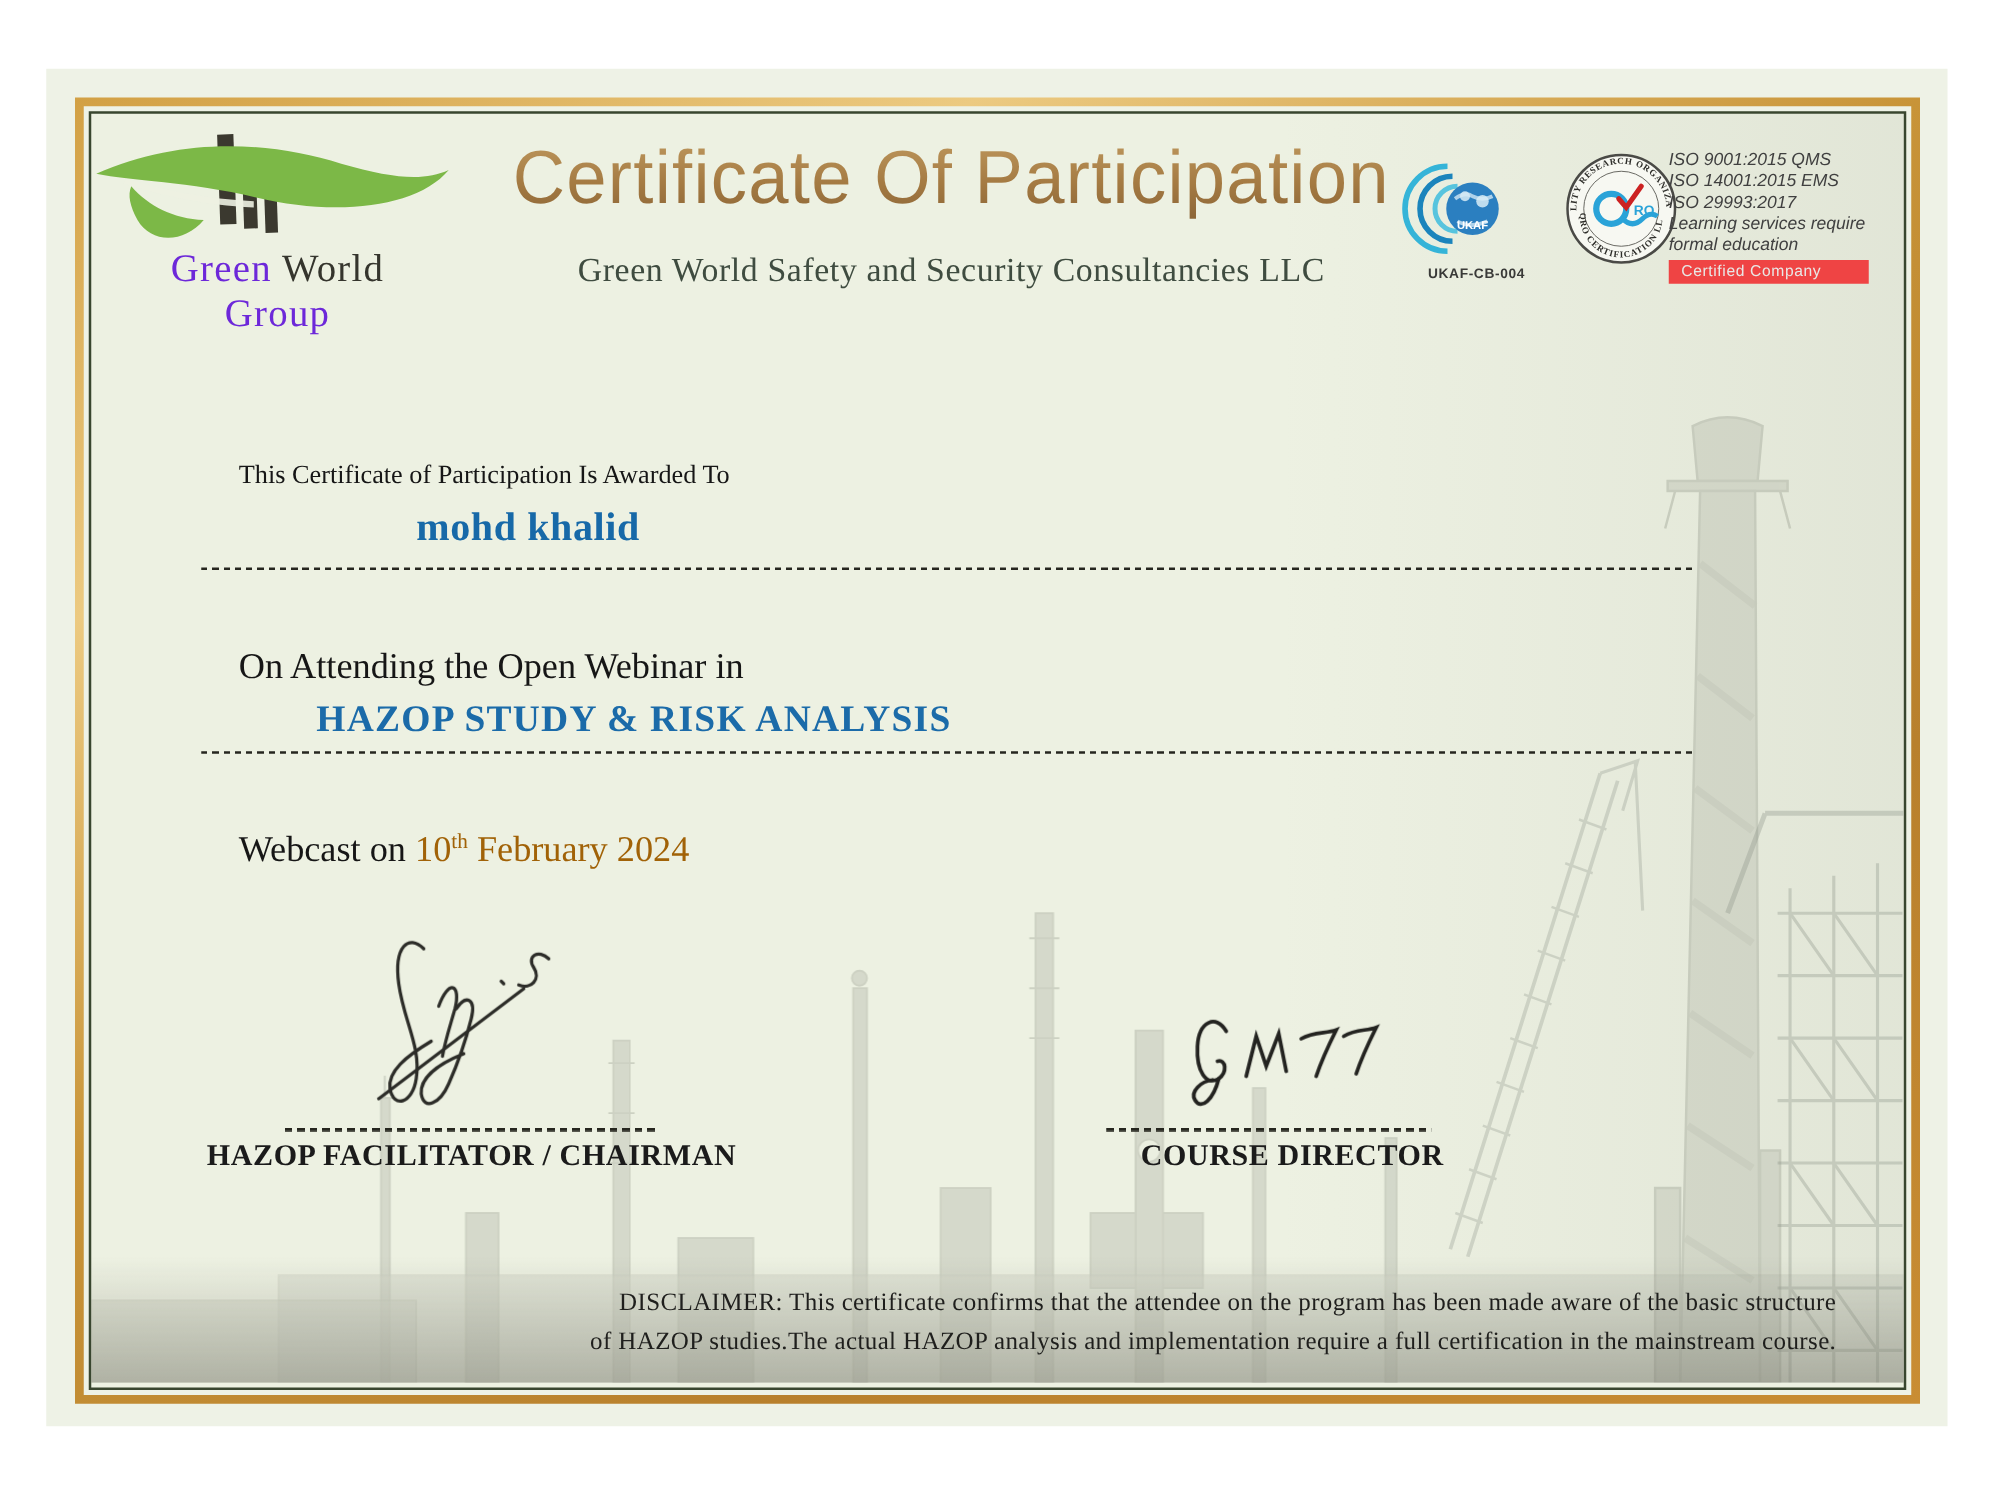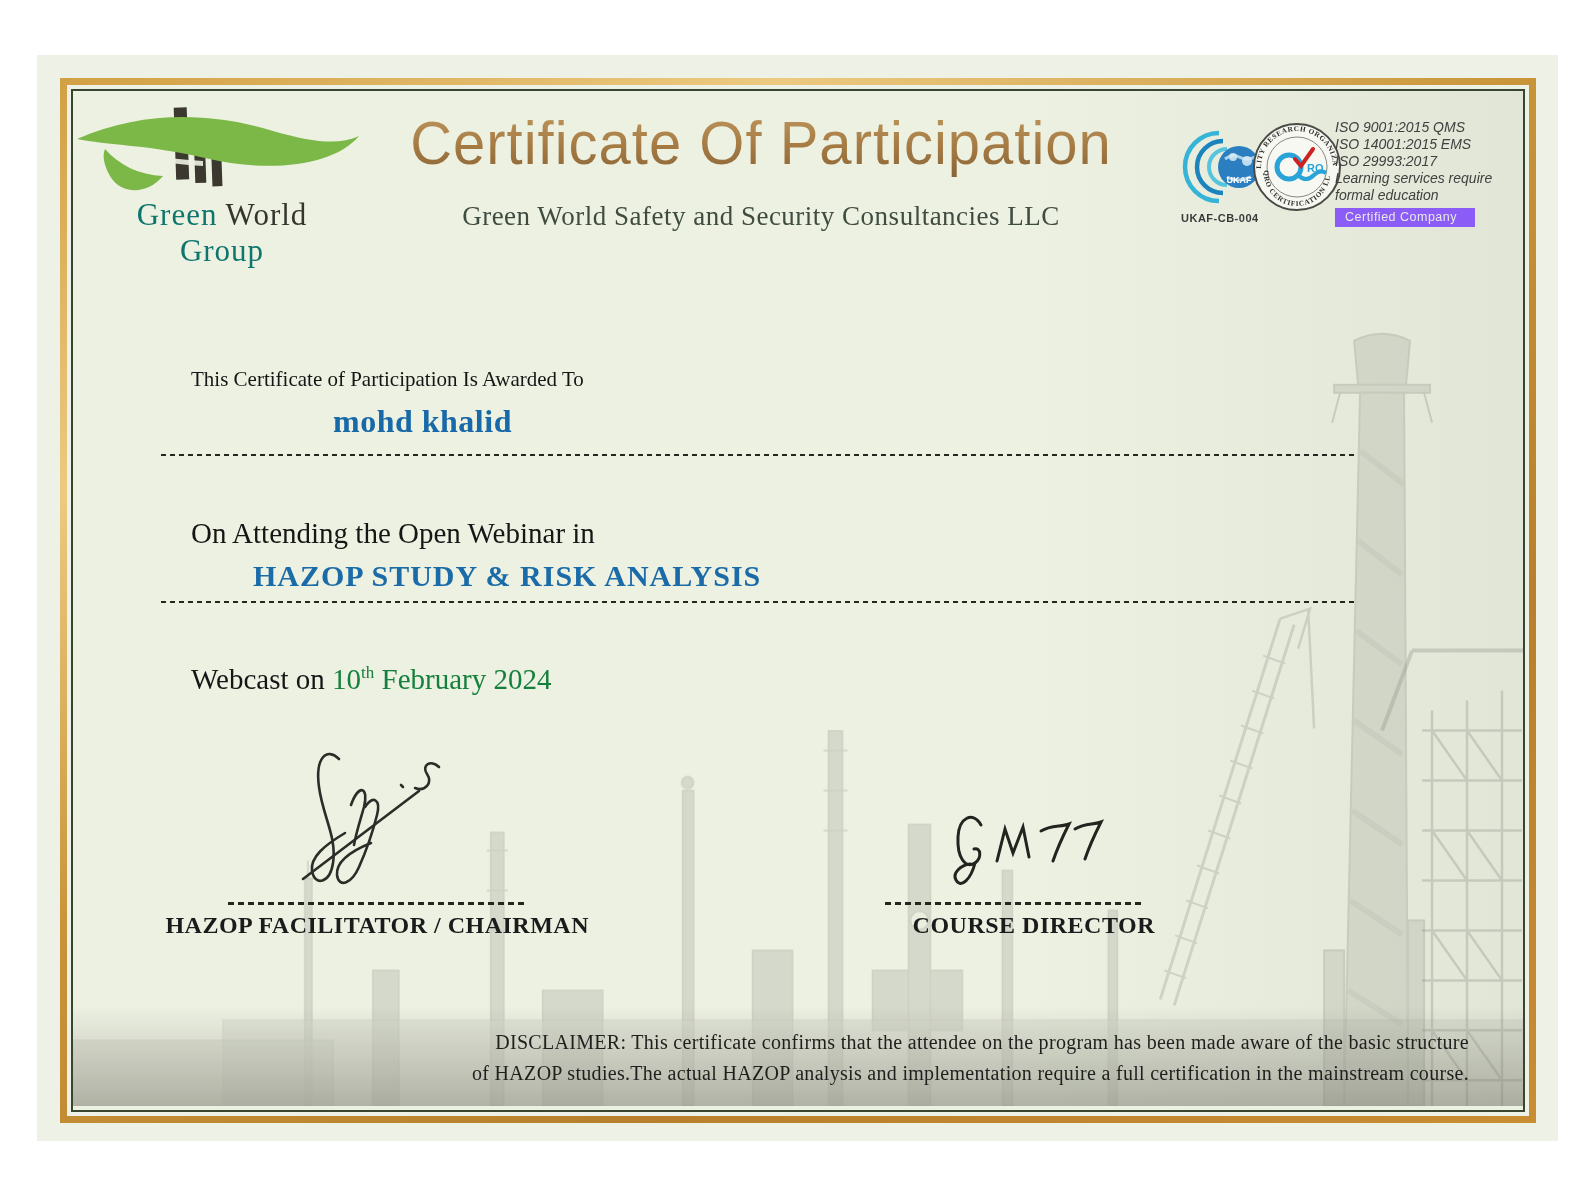--- a/index.html
+++ b/index.html
@@ -11,46 +11,46 @@
     background:linear-gradient(150deg,#d2a044 0%, #ecca81 22%, #c89438 45%, #b8802c 72%, #c98d33 100%); }
   .gap { position:absolute; inset:7px; background:#eef2e6; }
   .content { position:absolute; inset:4px; border:2px solid #39462f; background:#edf1e2; overflow:hidden; }
 
   .bg-art { position:absolute; inset:0; z-index:0; pointer-events:none; }
   .layer { position:absolute; z-index:2; }
 
   
   .logo-svg { left:2px; top:14px; width:286px; height:98px; }
   .logo-text { left:24px; top:106px; width:250px; text-align:center; font-size:31px; letter-spacing:1px; }
-  .logo-text .w1, .logo-text .w3 { color:#0f766e;margin-top:16px; }
+  .logo-text .w1, .logo-text .w3 { color:#6d28d9;margin-top:16px; }
   .logo-text .w2 { color:#35352d; }
 
   .cert-title { left:282px; top:18px; width:812px; text-align:center;
     font-family:"Liberation Sans", sans-serif; font-weight:400; font-size:58px; letter-spacing:1px;
     background:linear-gradient(180deg,#c09a60 0%, #a57b43 55%, #8a6436 100%);
     -webkit-background-clip:text; background-clip:text; color:transparent; transform:scaleY(1.04); }
   .cert-subtitle { left:282px; top:110px; width:812px; text-align:center; font-size:27px; color:#3f4c40; letter-spacing:0.5px; }
 
-  .ukaf-wrap { left:1108px; top:36px; width:100px; text-align:left; }
+  .ukaf-wrap { left:1047px; top:36px; width:100px; text-align:right; }
   .ukaf-code { font-family:"Liberation Sans", sans-serif; font-weight:bold; font-size:11px; color:#3a3a38; letter-spacing:0.5px; margin-top:1px; }
   .qro-wrap { left:1178px; top:30px; width:92px; }
   .iso-block { left:1262px; top:28px; width:170px; font-family:"Liberation Sans", sans-serif; }
   .iso-line { font-size:14px; line-height:17px; color:#404040;font-style:italic; }
-  .certified-bar { margin-top:4px; width:140px; background:#8b5cf6; color:#e8e8e6; font-size:12.5px; letter-spacing:0.5px; padding:2px 0 3px 10px; }
+  .certified-bar { margin-top:4px; width:160px; background:#ef4444; color:#e8e8e6; font-size:12.5px; letter-spacing:0.5px; padding:2px 0 3px 10px; }
 
   
   .awarded { left:118px; top:276px; font-size:21px; color:#161616; }
   .recipient { left:260px; top:312px; font-size:32px; font-weight:bold; color:#1769a8; letter-spacing:0.5px; }
   .dotline { height:2px; background:repeating-linear-gradient(90deg,#26261f 0 5px, transparent 5px 9px); }
   .dot1 { left:88px; top:363px; width:1193px; }
   .dot2 { left:88px; top:510px; width:1193px; }
   .attending { left:118px; top:426px; font-size:29px; color:#161616; }
   .course { left:180px; top:468px; font-size:30px; font-weight:bold; color:#1b6ba9; letter-spacing:1px; }
   .webcast { left:118px; top:572px; font-size:29px; color:#161616; }
-  .webcast .blue { color:#15803d;margin-top:16px; }
+  .webcast .blue { color:#a16207;margin-top:16px; }
   .webcast sup { font-size:17px; }
 
   
   .sig-left { left:208px; top:652px; width:170px; height:155px; }
   .sig-right { left:868px; top:712px; width:170px; height:95px; }
   .dashline { height:3px; background:repeating-linear-gradient(90deg,#26261f 0 6px, transparent 6px 10px); }
   .dashL { left:155px; top:811px; width:296px; }
   .dashR { left:812px; top:811px; width:260px; }
   .sig-title { font-size:24px; font-weight:bold; color:#1b1b1b; letter-spacing:0.5px; text-align:right; }
   .sigTL { left:90px; top:821px; width:426px; }

